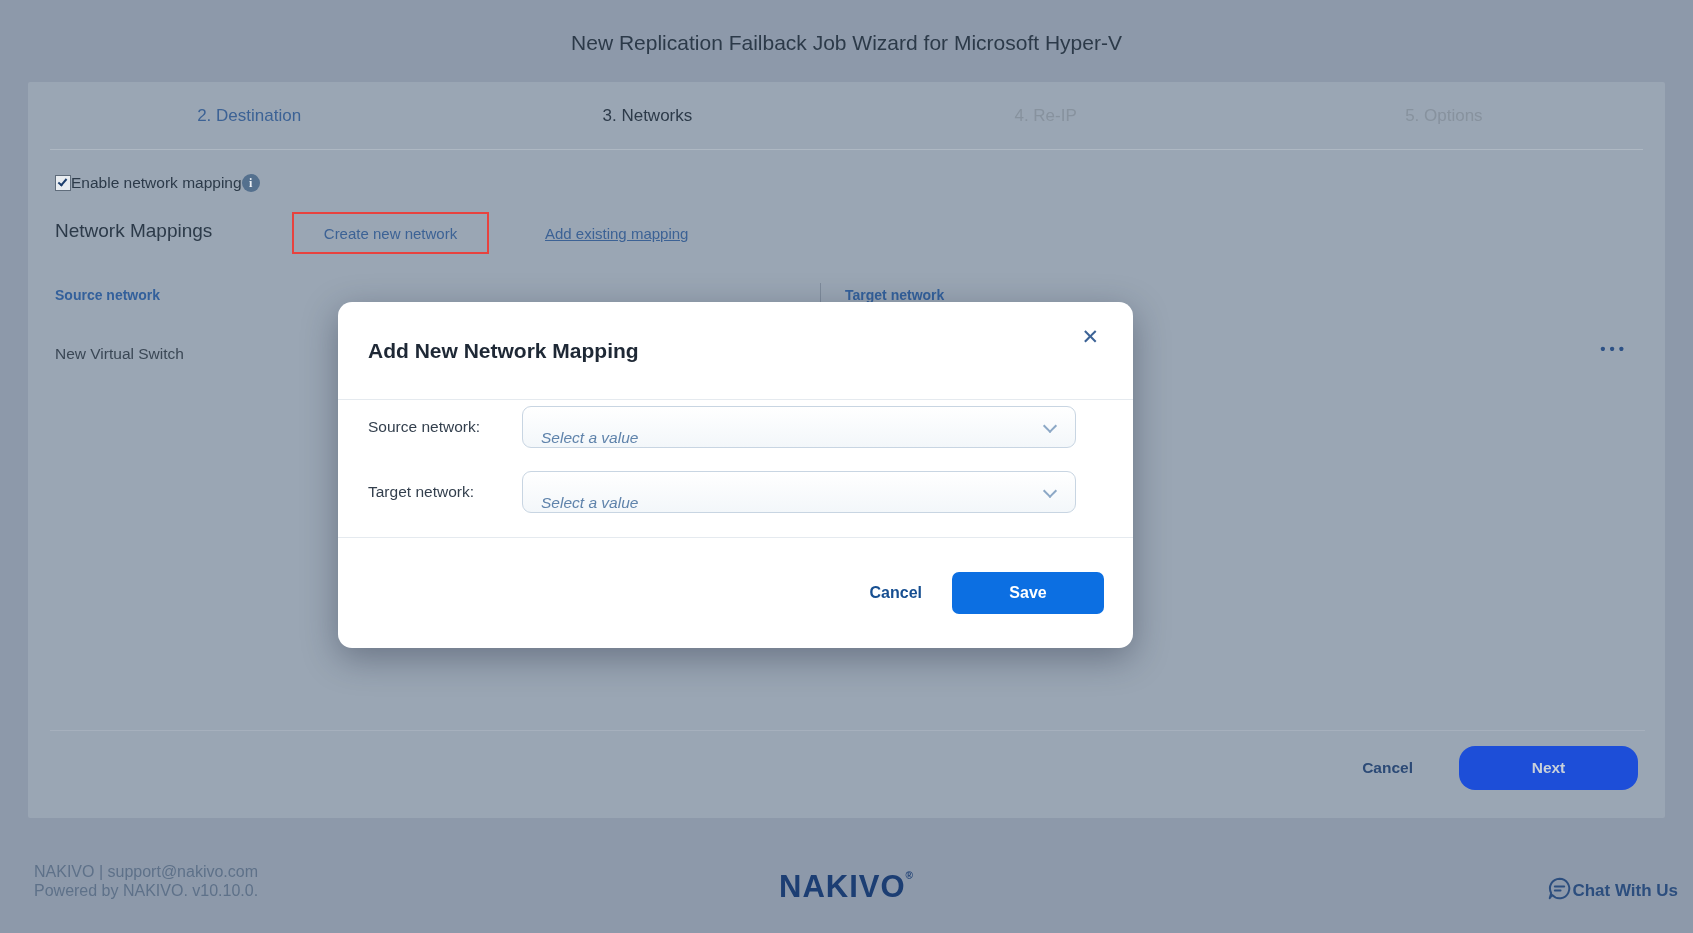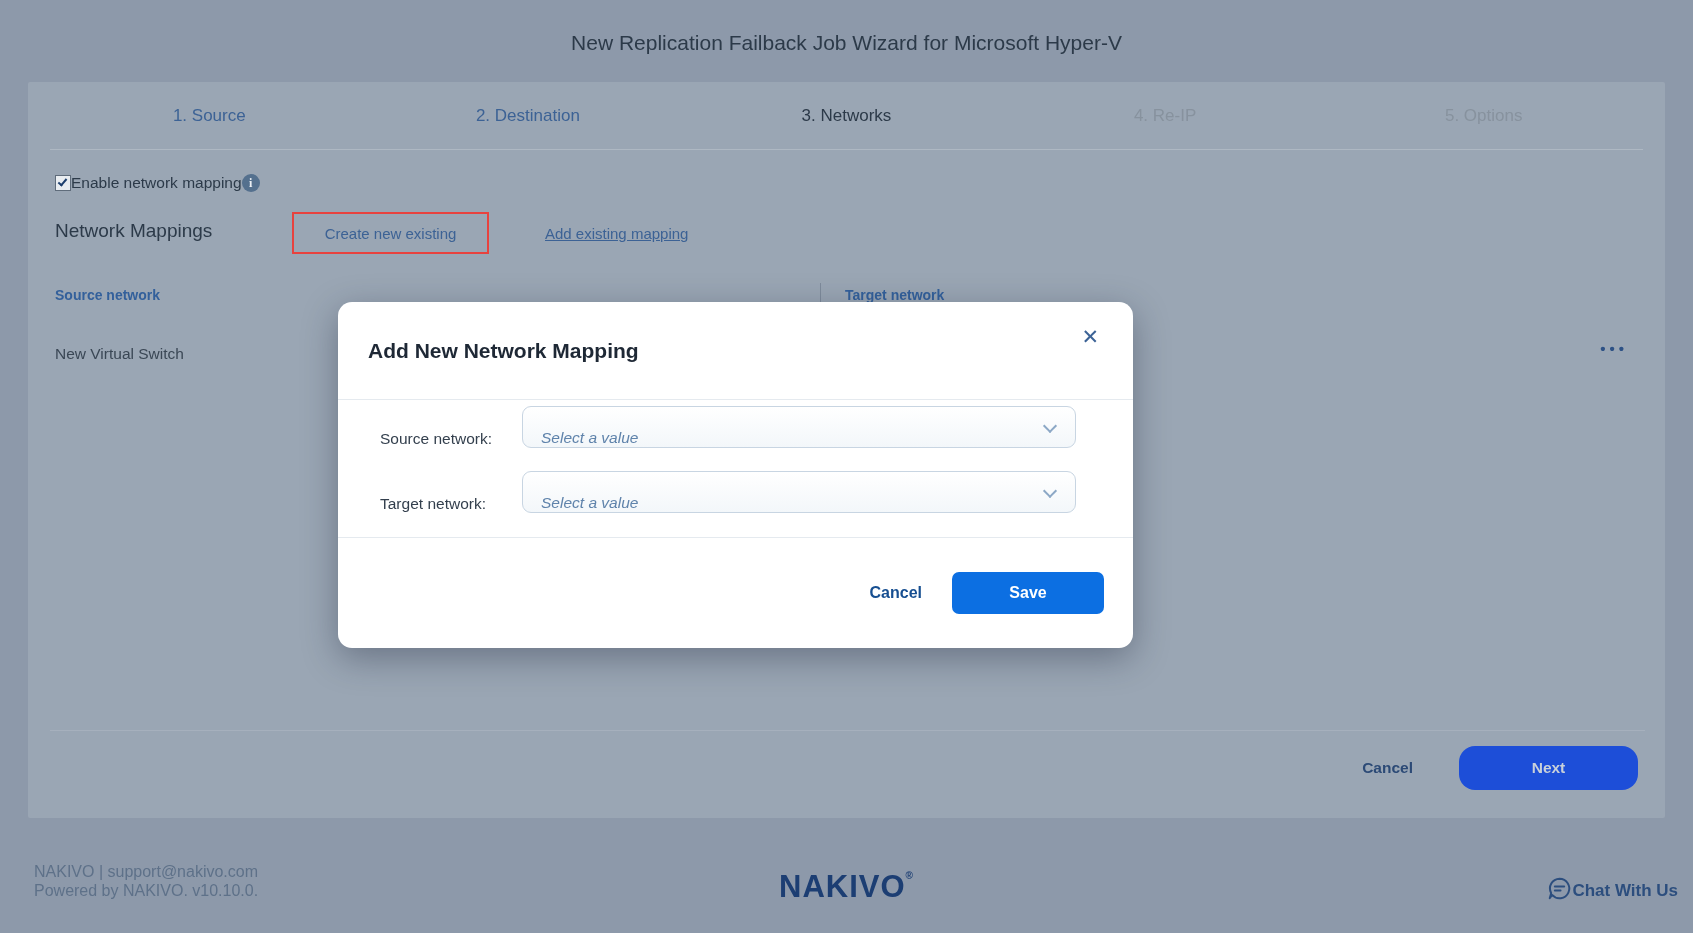--- a/index.html
+++ b/index.html
@@ -63,21 +63,21 @@
   .chat-label { font-size:17px; font-weight:bold; color:#2c4e7e; }
 
   
   .modal { position:absolute; left:338px; top:302px; width:795px; height:346px;
     background:#ffffff; border-radius:14px; box-shadow:0 10px 35px rgba(25,35,55,.38); }
   .modal-header { height:98px; border-bottom:1px solid #e5eaef; display:flex; align-items:center;
     padding:0 30px; }
   .modal-title { font-size:21px; font-weight:bold; color:#1e2835; }
   .modal-close { position:absolute; top:24px; right:34px; font-size:21px; color:#3c6396;
     cursor:pointer; line-height:21px; }
-  .m-row { position:absolute; left:30px; height:42px; display:flex; align-items:flex-end;margin-left:12px; }
+  .m-row { position:absolute; left:30px; height:42px; display:flex; align-items:center; }
   .m-row.r1 { top:104px; } .m-row.r2 { top:169px; }
   .m-label { font-size:15.5px; color:#333f4d; }
   .select { position:absolute; height:42px; width:554px; left:184px; border:1px solid #c8d5e2;
     border-radius:9px; background:linear-gradient(#ffffff, #f3f7fa);
     display:flex; align-items:flex-end; padding:0 18px; cursor:pointer; }
   .select.r1 { top:104px; } .select.r2 { top:169px; }
   .placeholder { font-style:italic; color:#5f83ab; font-size:15.5px; }
   .chevron { position:absolute; right:20px; top:14px; width:10px; height:10px;
     border:solid #8ca8c6; border-width:0 2px 2px 0; transform:rotate(45deg); }
   .modal-footer { position:absolute; left:0; top:235px; width:100%; height:111px;
@@ -90,39 +90,38 @@
 </head>
 <body>
 
 <div class="screen">
 
   <div class="page-title">New Replication Failback Job Wizard for Microsoft Hyper-V</div>
 
   <div class="panel">
 
     <div class="steps">
-      <div class="step done">1. Source</div>
       <div class="step done">2. Destination</div>
       <div class="step current">3. Networks</div>
       <div class="step future">4. Re-IP</div>
       <div class="step future">5. Options</div>
     </div>
 
     <div class="chk-row">
       <div class="checkbox">
         <div class="mark"></div>
       </div>
       <span class="chk-label">Enable network mapping</span>
       <span class="info-icon">i</span>
     </div>
 
     <div class="heading">Network Mappings</div>
 
     <div class="create-box">
-      <span class="link">Create new existing</span>
+      <span class="link">Create new network</span>
     </div>
     <span class="link add-existing">Add existing mapping</span>
 
     <div class="th th-source">Source network</div>
     <div class="col-divider"></div>
     <div class="th th-target">Target network</div>
 
     <div class="row-cell">New Virtual Switch</div>
     <div class="row-menu">•••</div>
 

